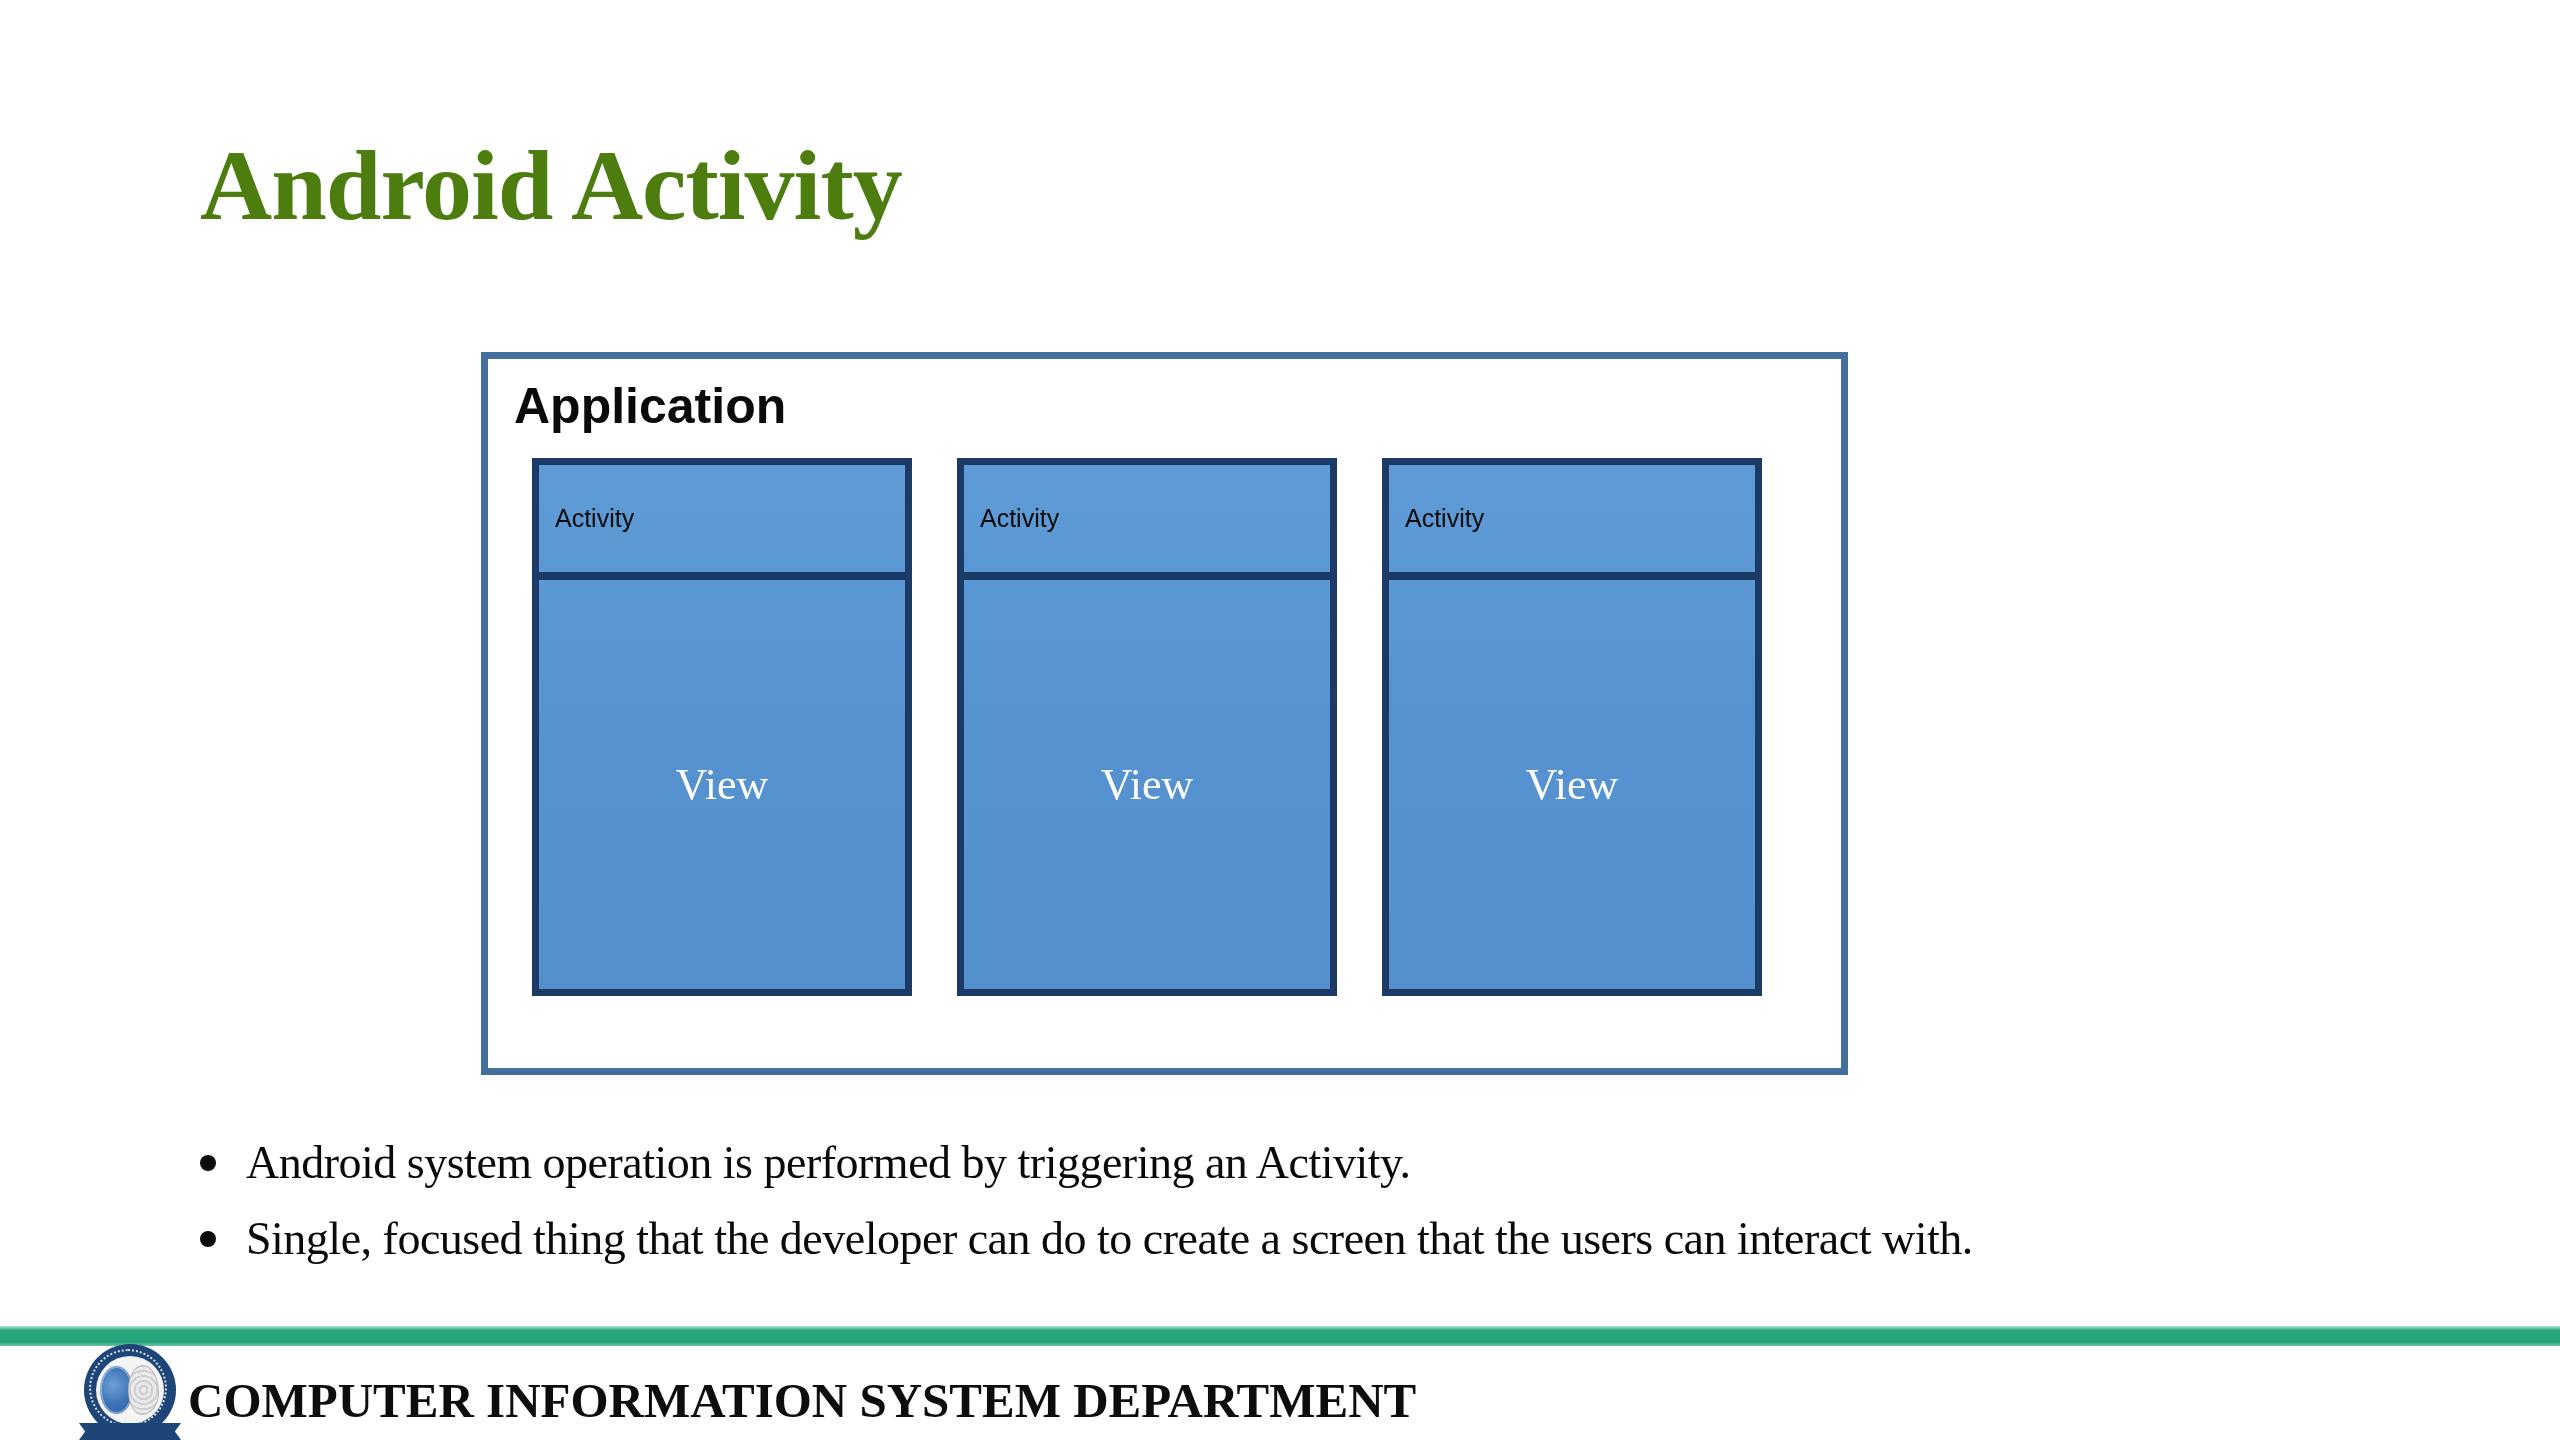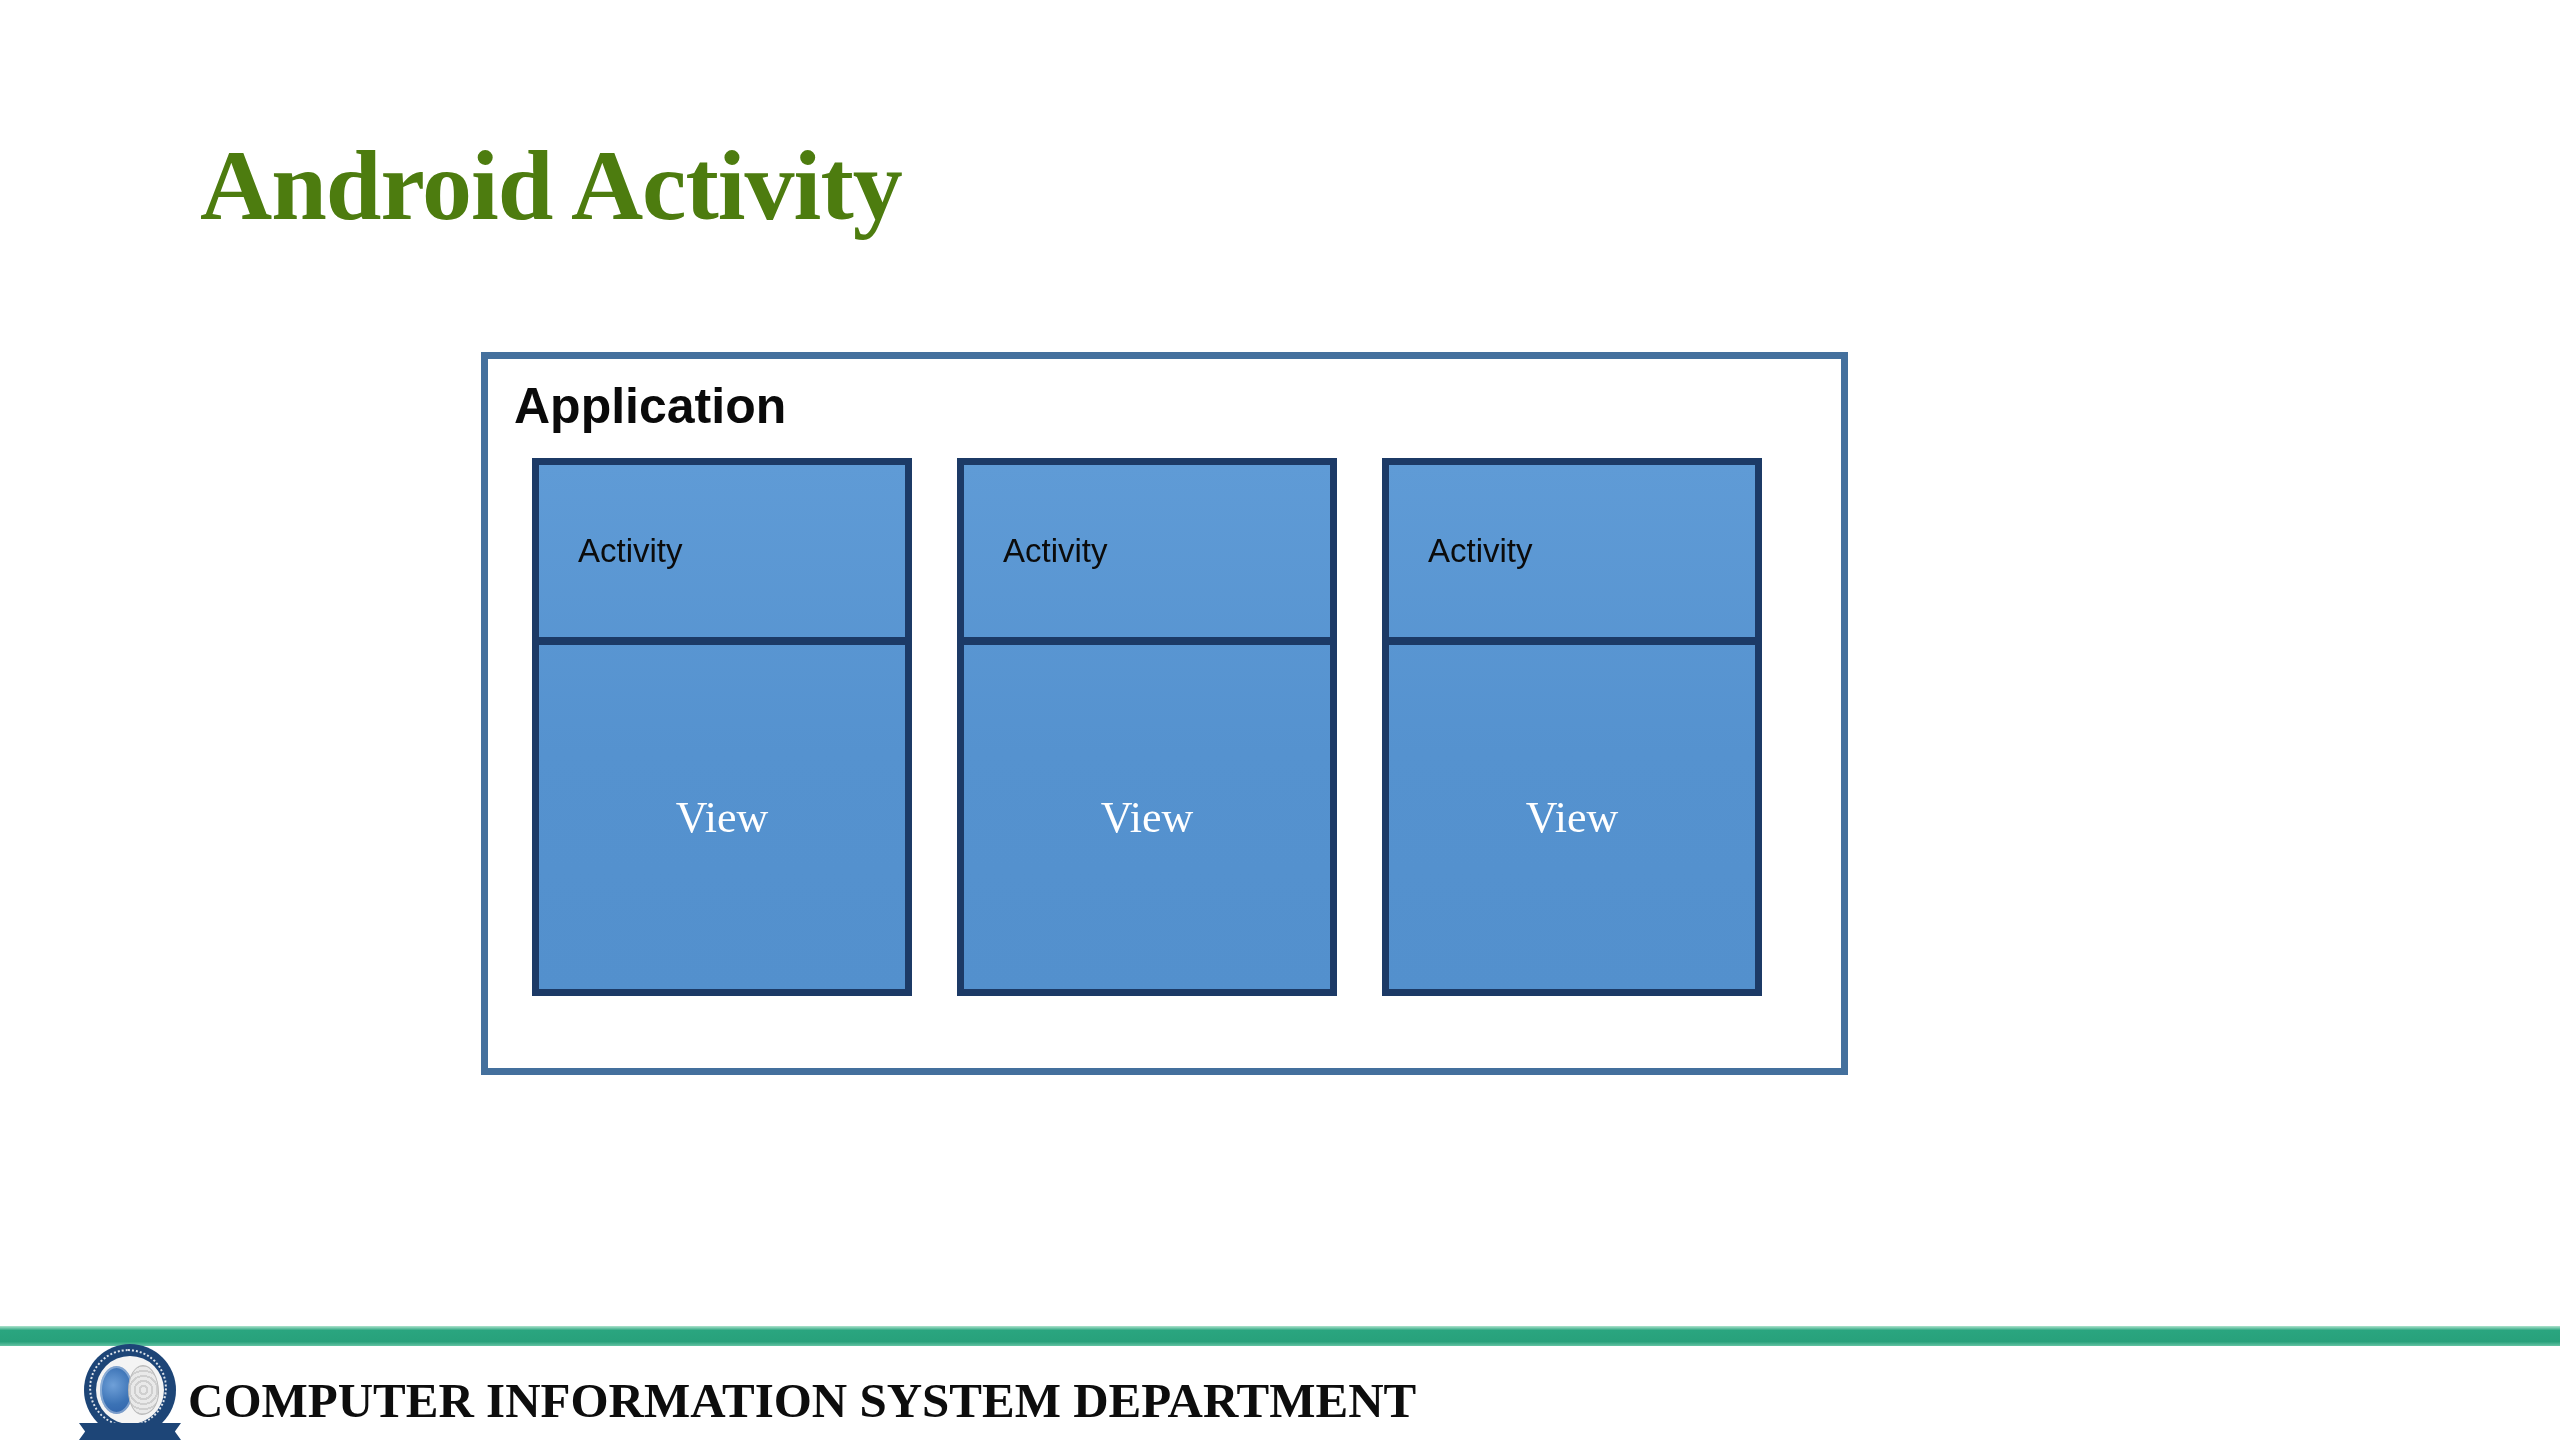--- a/index.html
+++ b/index.html
@@ -28,23 +28,23 @@
   .activity-box{
     position:absolute;top:99px;width:380px;height:538px;
     border:7px solid #1c3a66;box-sizing:border-box;
     background:linear-gradient(180deg,#5f9bd6 0%,#5592cf 55%,#5390cd 100%);
     display:flex;flex-direction:column;
   }
   .activity-box.b1{left:44px;}
   .activity-box.b2{left:469px;}
   .activity-box.b3{left:894px;}
   .activity-header{
-    height:172px;flex:0 0 auto;display:flex;align-items:center;
-    padding-left:39px;box-sizing:border-box;
-    font-family:"Liberation Sans",sans-serif;font-size:33px;color:#0b0b0b;
+    height:107px;flex:0 0 auto;display:flex;align-items:center;
+    padding-left:16px;box-sizing:border-box;
+    font-family:"Liberation Sans",sans-serif;font-size:25px;color:#0b0b0b;
   }
   .activity-divider{height:8px;flex:0 0 auto;background:#1c3a66;}
   .activity-view{
     flex:1 1 auto;display:flex;align-items:center;justify-content:center;
     font-family:Liberation Serif, serif;font-size:44px;color:#ffffff;
   }
 
   
   .bullets{position:absolute;left:196px;top:1136px;}
   .bullet-row{
@@ -128,20 +128,30 @@
       <div class="activity-view">View</div>
     </div>
 
     <div class="activity-box b3">
       <div class="activity-header">Activity</div>
       <div class="activity-divider"></div>
       <div class="activity-view">View</div>
     </div>
   </div>
 
+  <div class="bullets">
+    <div class="bullet-row">
+      <span class="bullet-dot"></span>
+      <span>Android system operation is performed by triggering an Activity.</span>
+    </div>
+    <div class="bullet-row">
+      <span class="bullet-dot"></span>
+      <span>Single, focused thing that the developer can do to create a screen that the users can interact with.</span>
+    </div>
+  </div>
 
   <div class="green-bar"></div>
 
   <div class="footer">
     <div class="logo">
       <div class="logo-ring"></div>
       <div class="logo-ringtext"></div>
       <div class="logo-inner">
         <div class="logo-globe"></div>
         <div class="logo-brain"></div>

